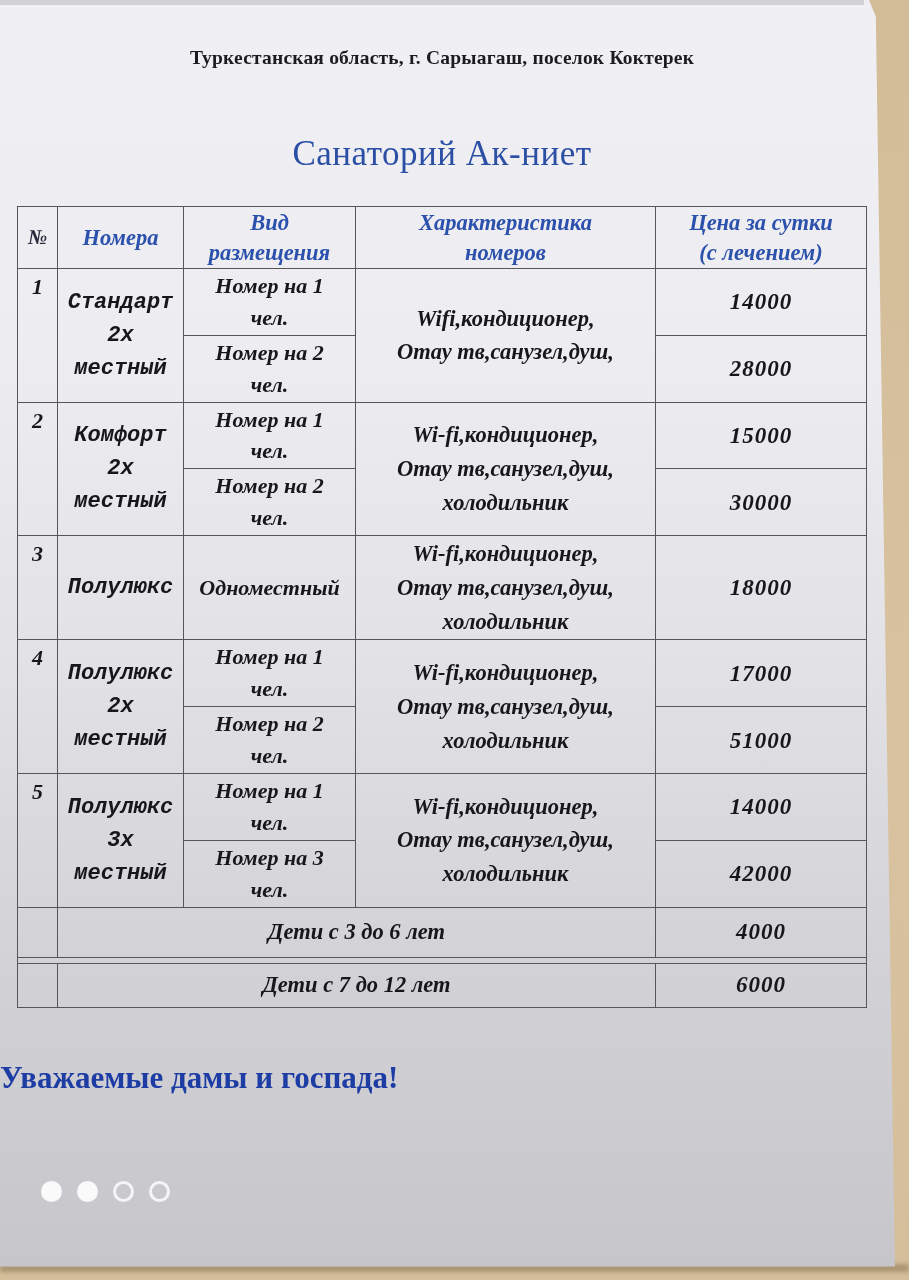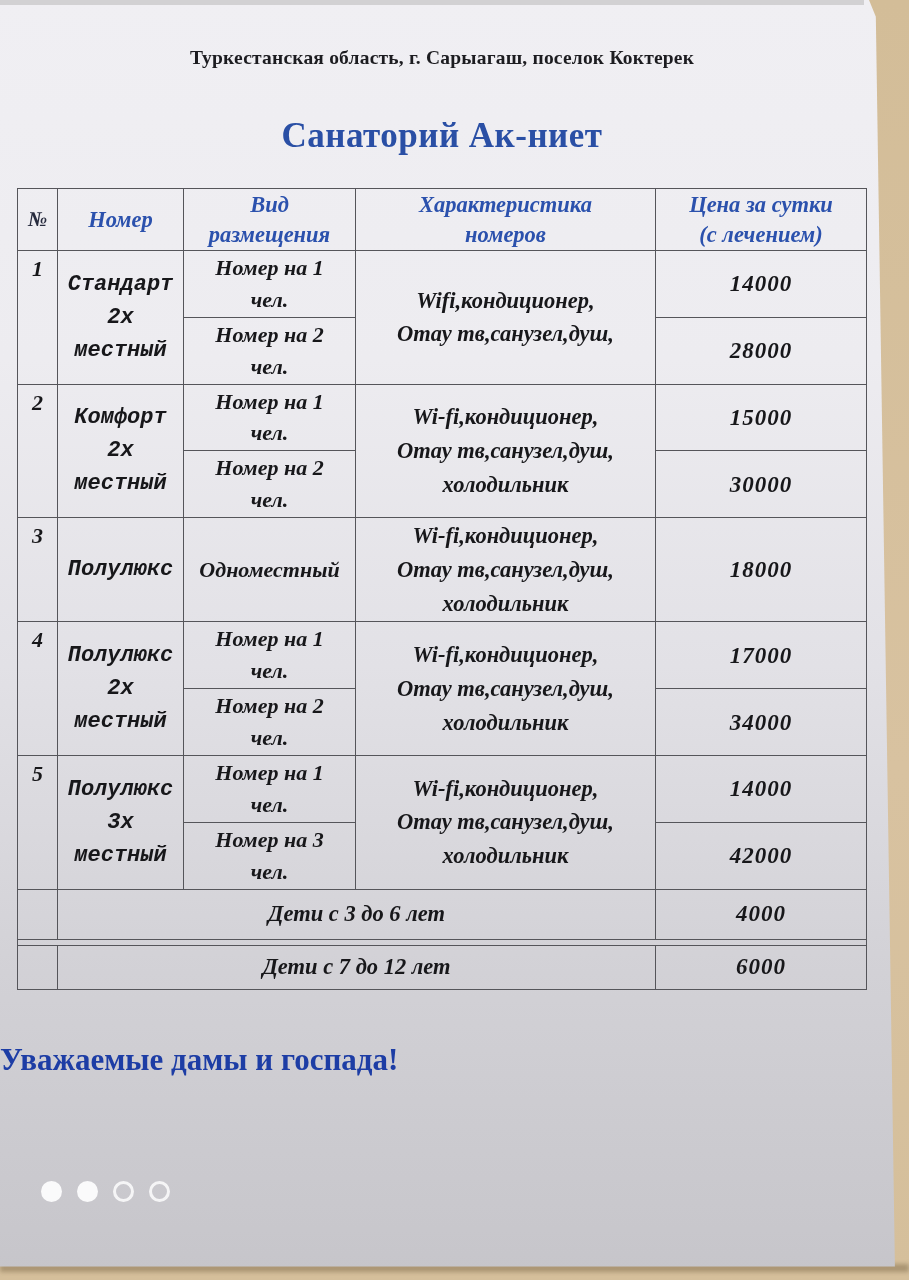--- a/index.html
+++ b/index.html
@@ -26,22 +26,22 @@
     position:absolute; left:0; top:0; width:95%; height:5px;
     background:#c2c0c2; opacity:.65;
   }
   .content { position:absolute; left:0; top:16px; width:884px; }
 
   .location-line {
     margin-top:31px; text-align:center;
     font-weight:bold; font-size:19.5px; color:#1c1c20; letter-spacing:.2px;
   }
   .doc-title {
-    margin-top:47px; text-align:center;
-    font-weight:bold; font-size:35px; color:#2a4fa5; letter-spacing:.5px;
+    margin-top:65px; text-align:center;
+    font-weight:normal; font-size:35px; color:#2a4fa5; letter-spacing:.5px;
   }
 
   table.price-table {
     margin:32px 0 0 17px; width:849px;
     border-collapse:collapse; table-layout:fixed;
   }
   .price-table th, .price-table td {
     border:1.6px solid #55555a; padding:1px 3px;
     font-weight:bold; font-style:italic;
     white-space:pre-line; text-align:center; vertical-align:middle;
@@ -109,21 +109,21 @@
         <col style="width:40px">
           <col style="width:126px">
           <col style="width:172px">
           <col style="width:300px">
           <col style="width:211px">
       </colgroup>
 
       <tbody>
           <tr class="h-header">
         <th class="no-h">№</th>
-        <th>Номер</th>
+        <th>Номера</th>
         <th>Вид
 размещения</th>
         <th>Характеристика
 номеров</th>
         <th>Цена за сутки
 (с лечением)</th>
       </tr>
 
       <tr class="r-sub60">
         <td class="no-cell" rowspan="2">1</td>
@@ -178,21 +178,21 @@
         <td class="type-cell">Номер на 1
 чел.</td>
         <td class="features-cell" rowspan="2">Wi-fi,кондиционер,
 Отау тв,санузел,душ,
 холодильник</td>
         <td class="price-cell">17000</td>
       </tr>
       <tr class="r-sub56">
         <td class="type-cell">Номер на 2
 чел.</td>
-        <td class="price-cell">34000</td>
+        <td class="price-cell">51000</td>
       </tr>
 
       <tr class="r-sub55">
         <td class="no-cell" rowspan="2">5</td>
         <td class="room-cell" rowspan="2">Полулюкс
 3х
 местный</td>
         <td class="type-cell">Номер на 1
 чел.</td>
         <td class="features-cell" rowspan="2">Wi-fi,кондиционер,

